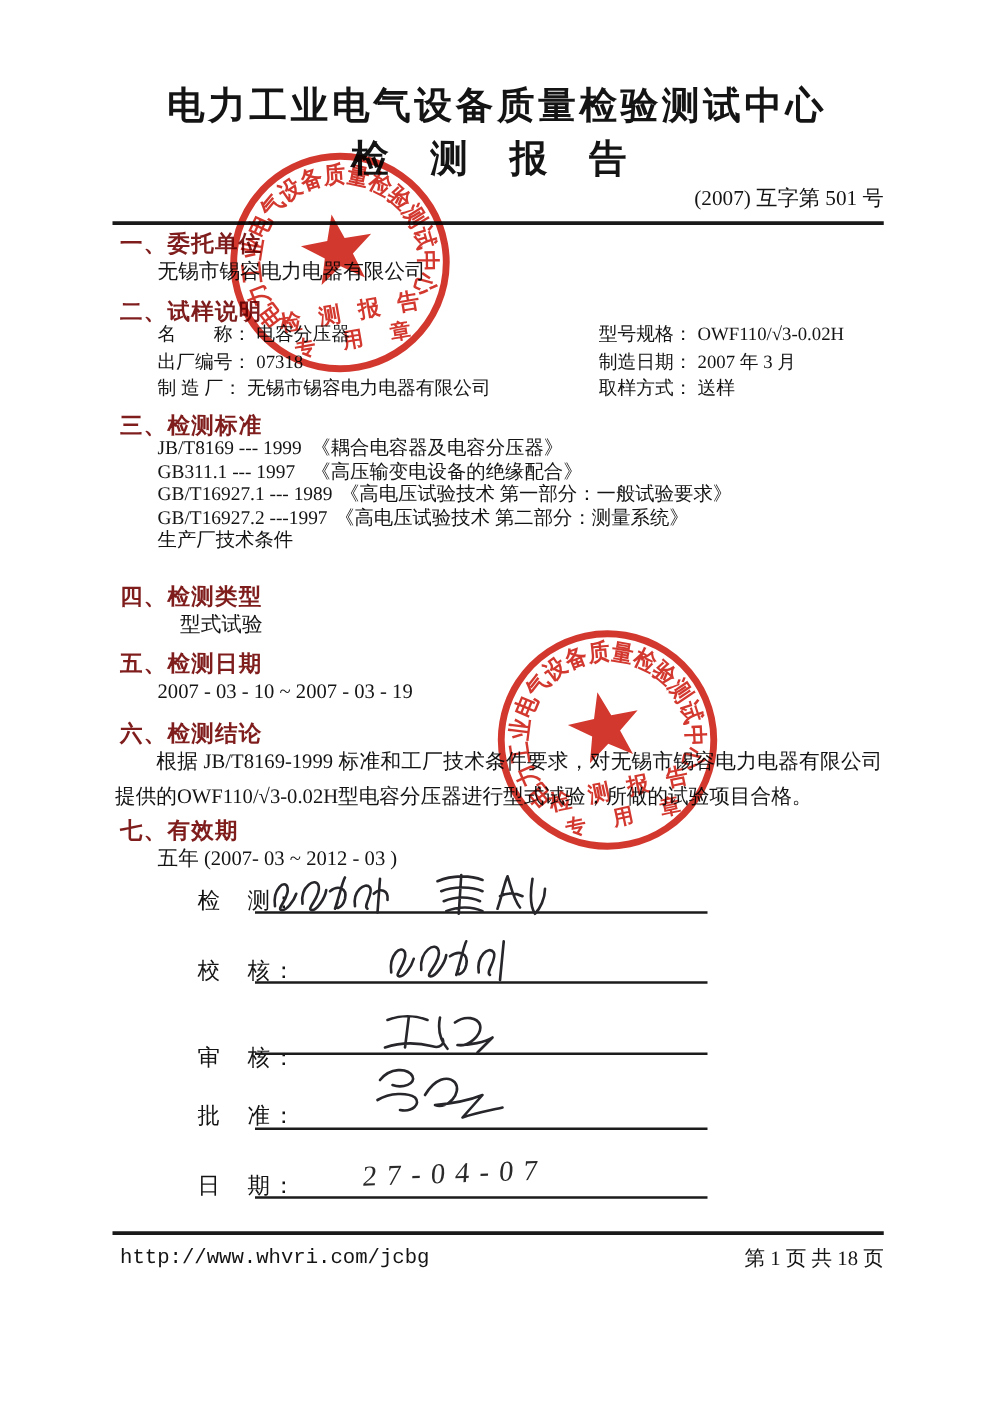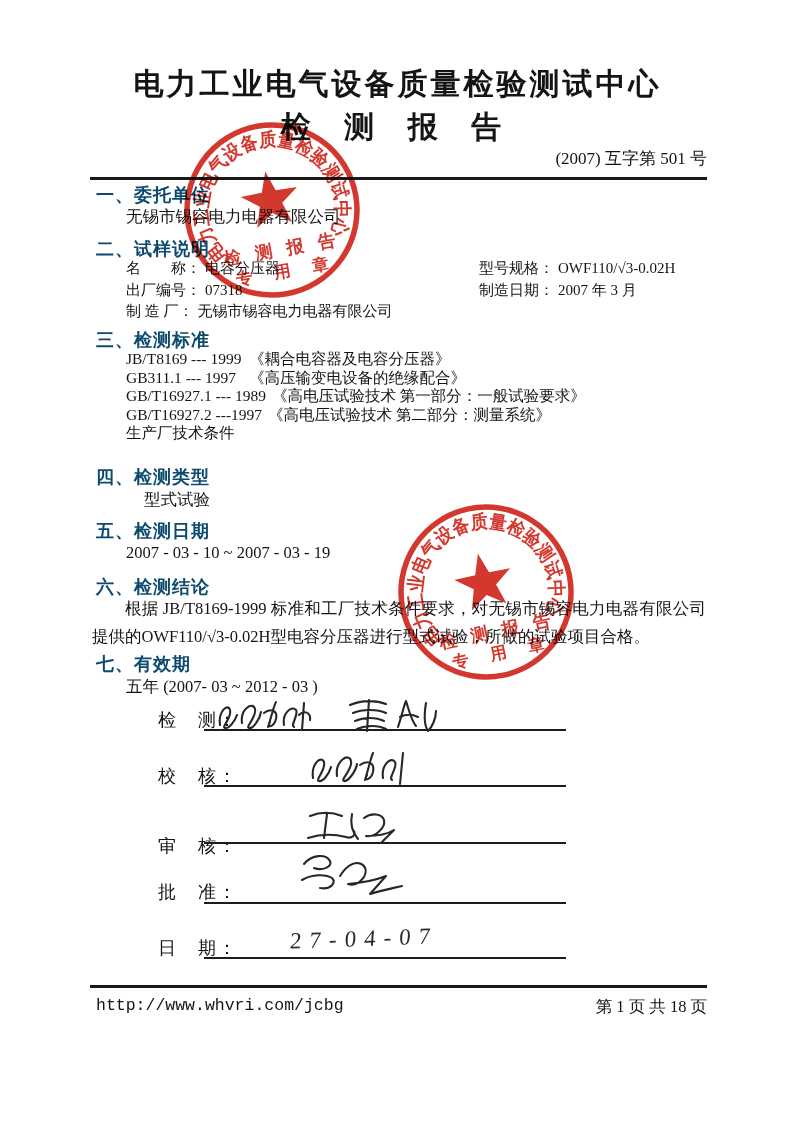--- a/index.html
+++ b/index.html
@@ -5,21 +5,21 @@
   html,body{margin:0;padding:0;background:#ffffff;}
   #sheet{position:relative;width:795px;height:1124px;background:#ffffff;overflow:hidden;
          font-family:"Liberation Serif",serif;color:#141414;}
   .abs{position:absolute;}
   .doc-title{top:64px;left:0;width:795px;text-align:center;font-size:30px;font-weight:bold;letter-spacing:3px;}
   .doc-subtitle{top:107px;left:0;width:795px;text-align:center;font-size:30px;font-weight:bold;letter-spacing:13px;}
   .report-no{top:147px;right:88px;font-size:17px;}
   .rule{left:90px;width:617px;height:3px;background:#191919;}
   .rule-top{top:177px;}
   .rule-bottom{top:985px;}
-  .h{font-family:"Liberation Sans",sans-serif;font-weight:700;font-size:18px;letter-spacing:1px;color:#0c4a6e;}
+  .h{font-family:"Liberation Sans",sans-serif;font-weight:700;font-size:18px;letter-spacing:1px;color:#7f1d1d;}
   .body-text{font-size:16.5px;}
   .kv{display:flex;line-height:21.5px;font-size:15px;white-space:nowrap;}
   .kv .lab{margin-right:4px;}
   .std-list{font-size:15.5px;line-height:18.6px;}
   .std-row{display:flex;gap:6px;white-space:nowrap;}
   .std-code{min-width:117px;}
   .para{font-size:16.5px;line-height:27.5px;text-indent:2em;text-align:justify;}
   .sig-label{font-size:18px;letter-spacing:2px;}
   .sig-line{height:2px;background:#1c1c1c;}
   .handwriting{font-size:23px;letter-spacing:8px;color:#2a2a2a;transform:rotate(-2deg) skewX(-6deg);}
@@ -56,20 +56,24 @@
     </div>
   </div>
   <div class="abs" style="top:258px;left:479px;">
     <div class="kv">
       <span class="lab">型号规格：</span>
       <span>OWF110/√3-0.02H</span>
     </div>
     <div class="kv">
       <span class="lab">制造日期：</span>
       <span>2007 年 3 月</span>
+    </div>
+    <div class="kv">
+      <span class="lab">取样方式：</span>
+      <span>送样</span>
     </div>
   </div>
 
   <div class="abs h" style="top:328px;left:96px;">三、检测标准</div>
   <div class="abs std-list" style="top:350px;left:126px;">
     <div class="std-row">
       <span class="std-code">JB/T8169 --- 1999</span>
       <span>《耦合电容器及电容分压器》</span>
     </div>
     <div class="std-row">

